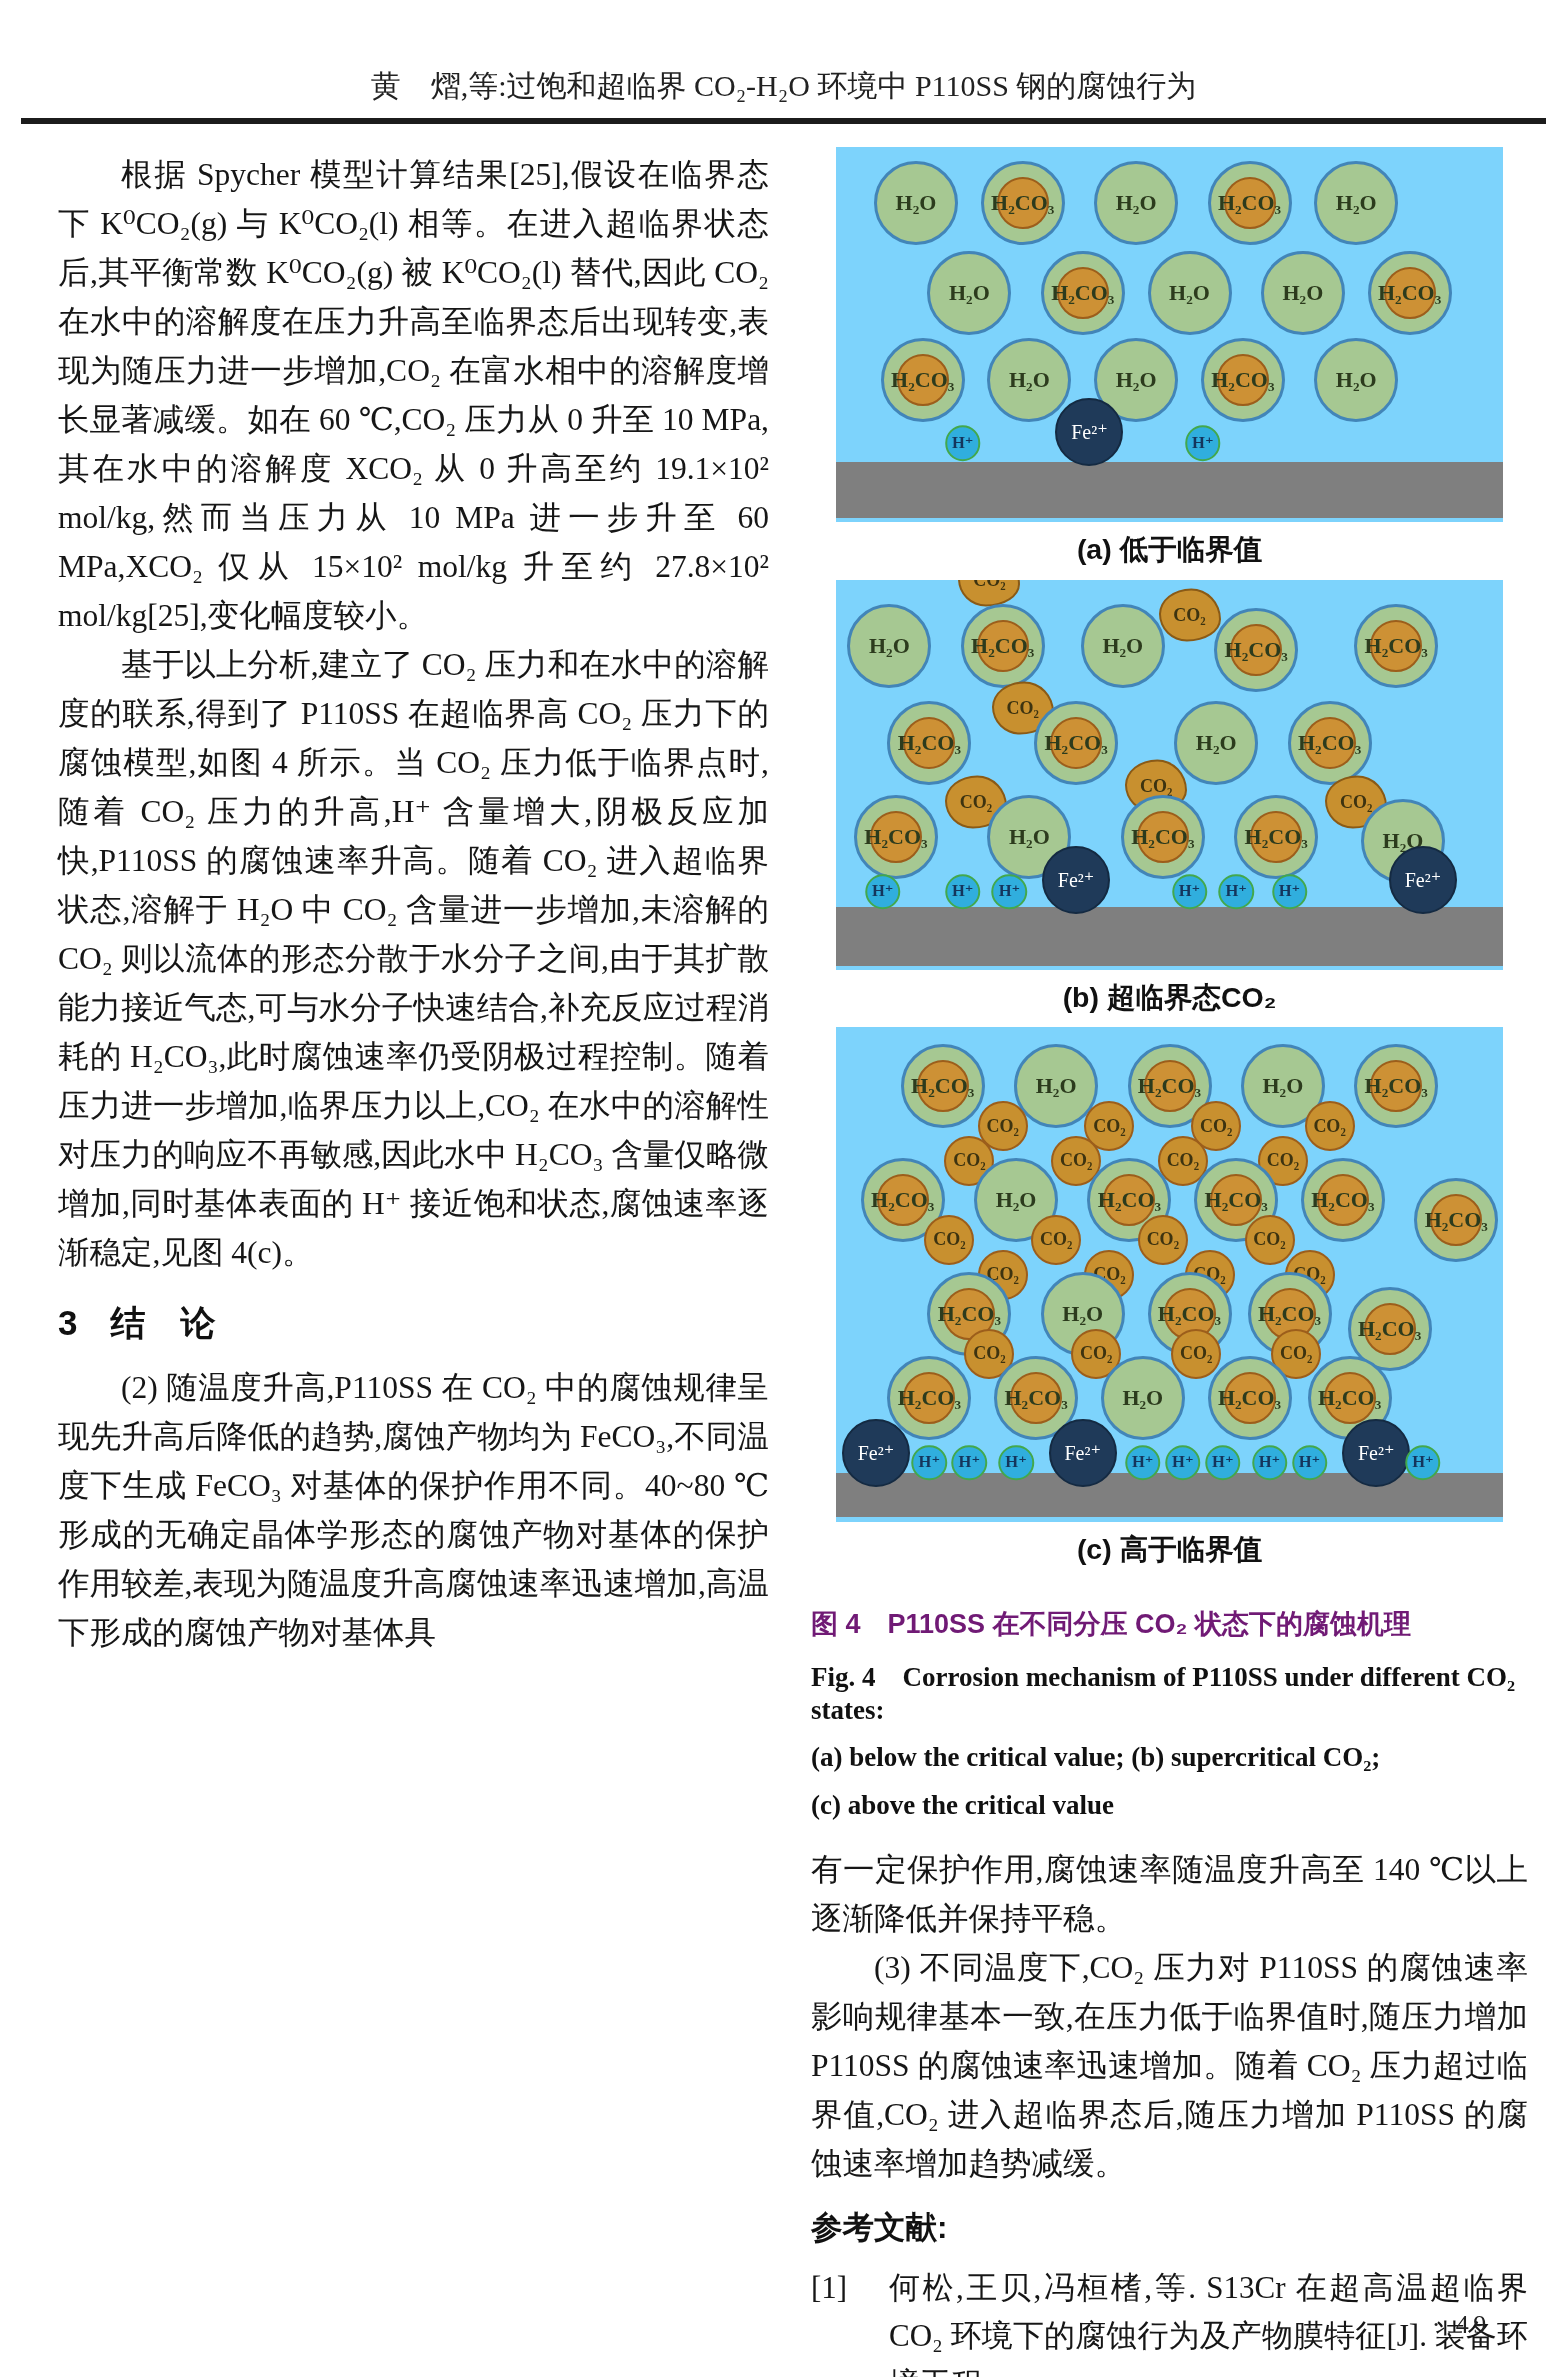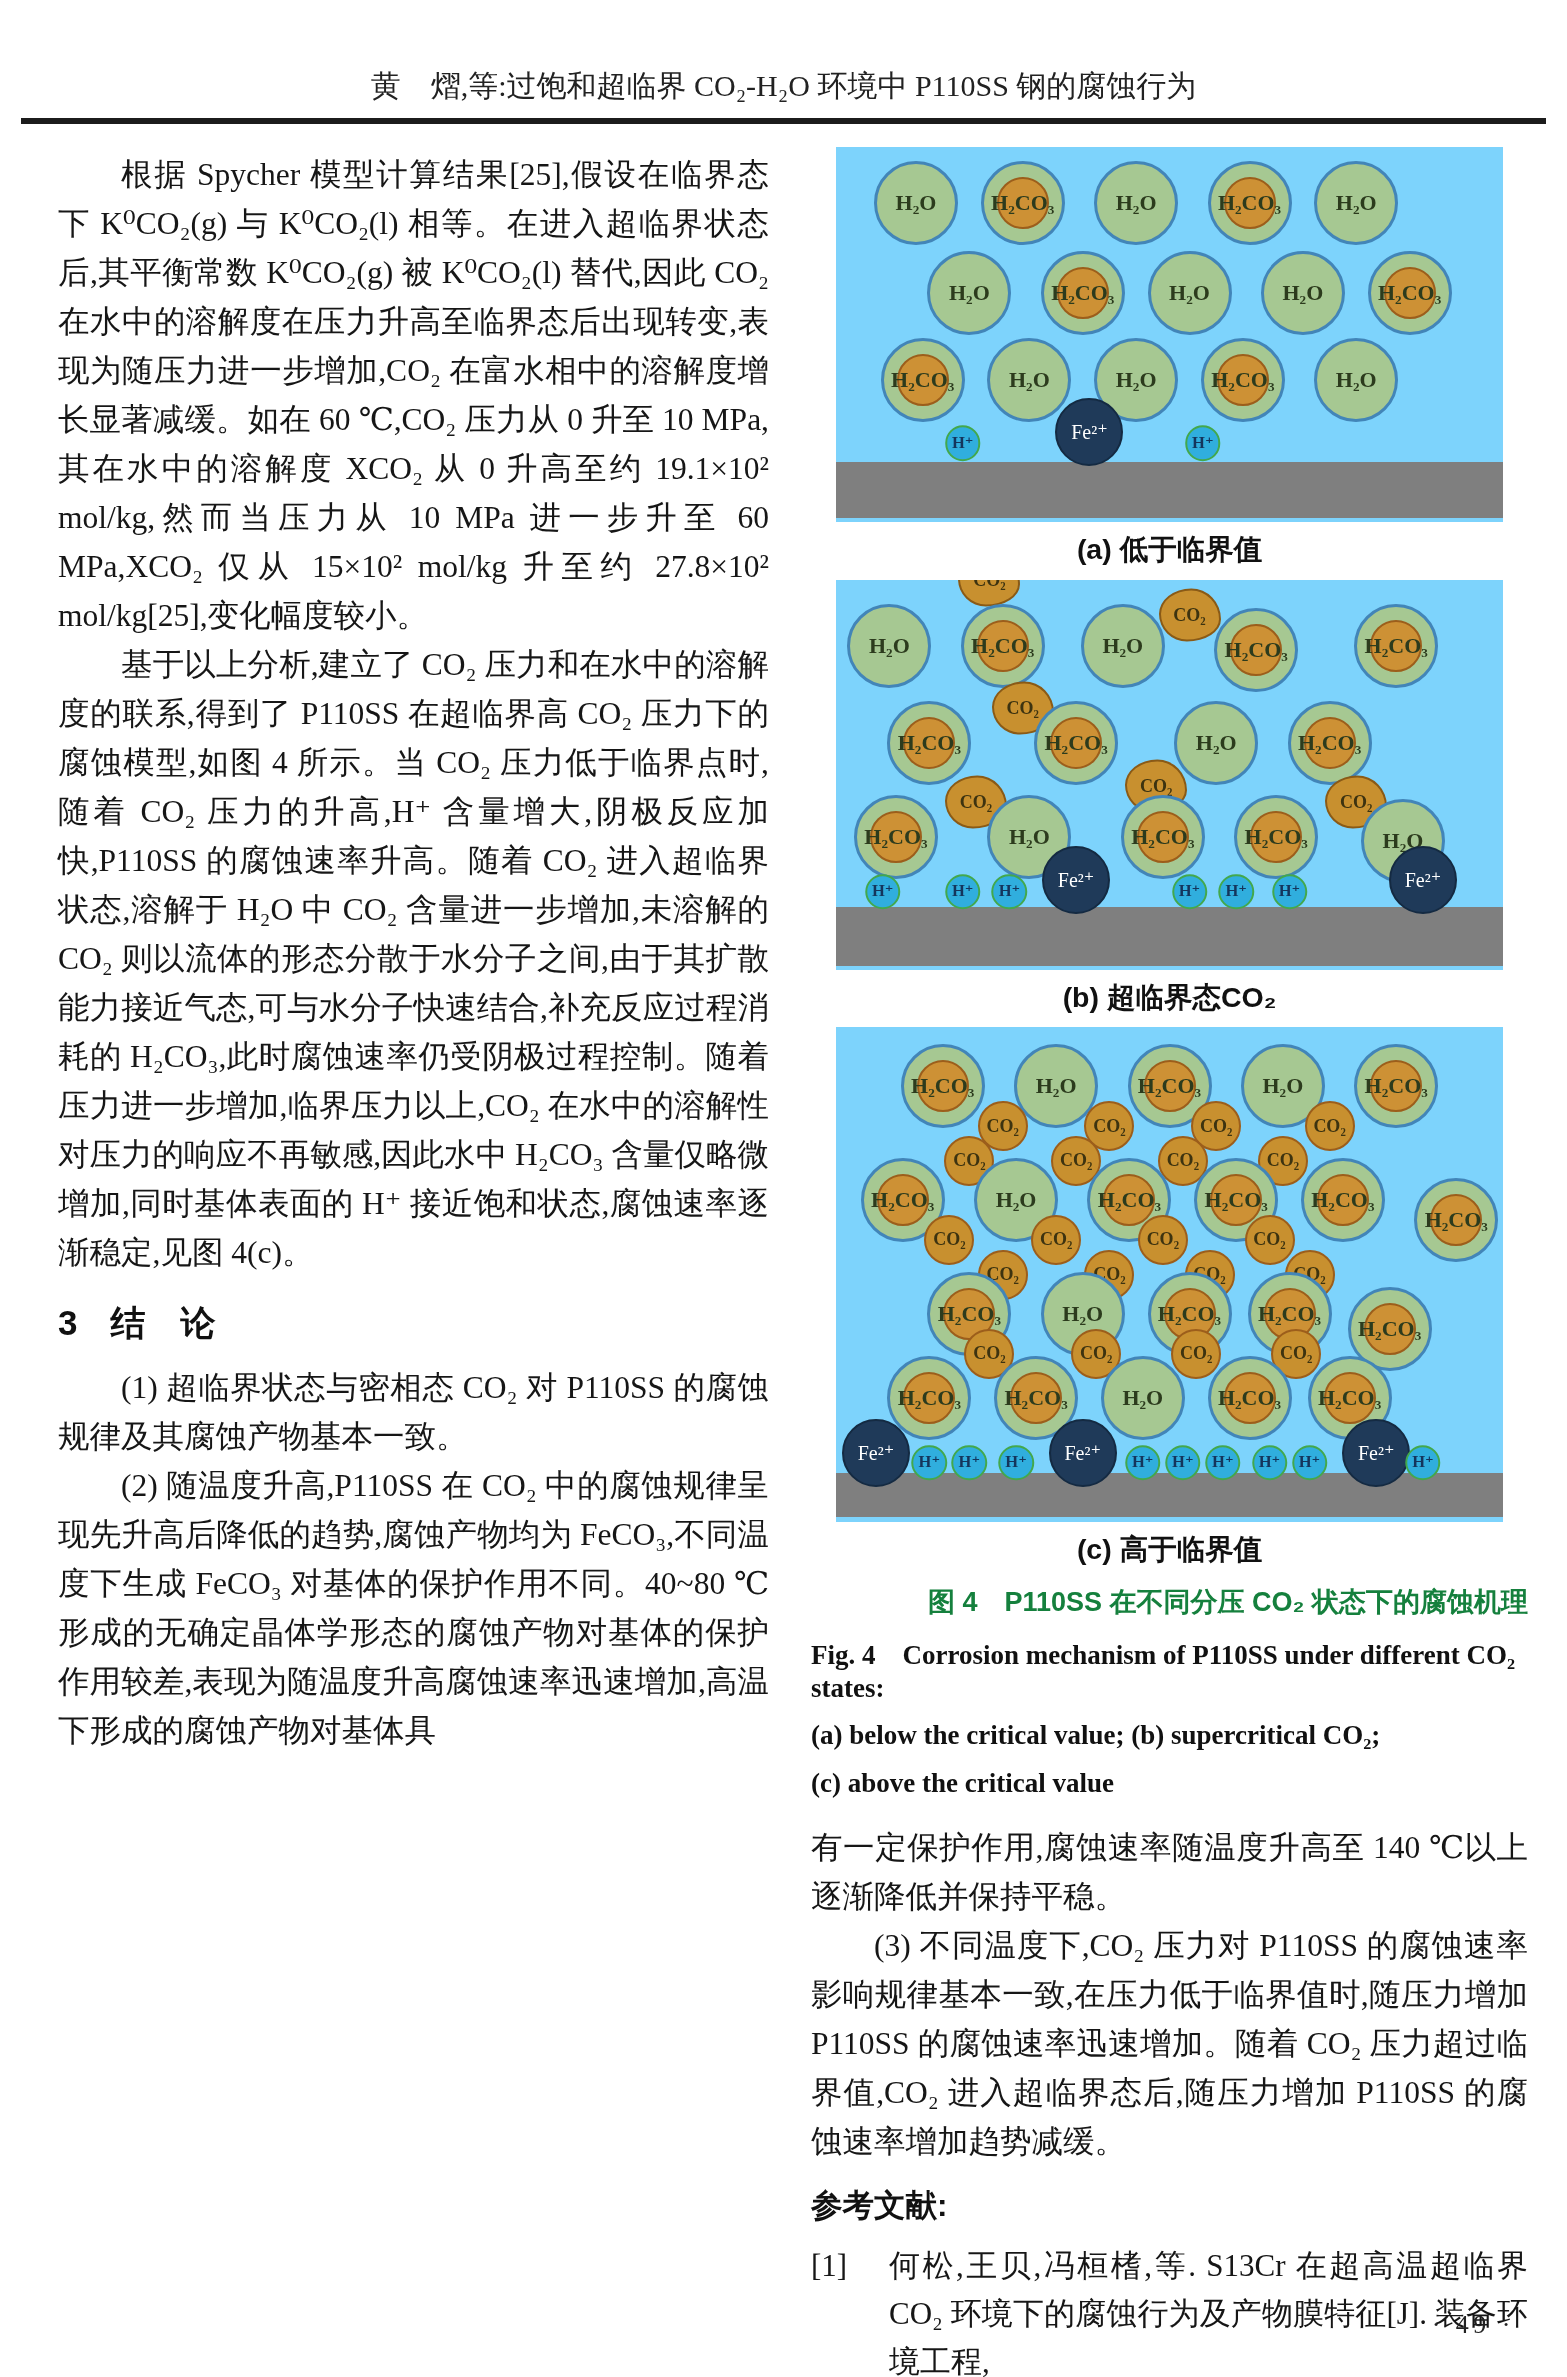--- a/index.html
+++ b/index.html
@@ -62,21 +62,21 @@
     font-size:22px;color:var(--label);
   }
   .co2c .lbl,.co2b .lbl{font-size:18px;color:#3d3310;}
   .h .lbl{font-size:16.5px;color:var(--h-text);}
   .fe .lbl{font-size:20px;color:var(--fe-text);font-weight:normal;}
   .pcap{
     margin-top:9px;text-align:center;font-size:28.5px;font-weight:bold;color:#111;
     font-family:"Liberation Sans","DejaVu Sans",sans-serif;
   }
   .fig-cap-cn{
-    margin-top:15px;text-align:right;font-size:27px;font-weight:bold;color:#15803d;
+    margin-top:37px;text-align:left;font-size:27px;font-weight:bold;color:#701a75;
     font-family:"Liberation Sans","DejaVu Sans",sans-serif;
   }
   .fig-cap-en{
     margin-top:16.5px;text-align:left;font-size:27px;font-weight:bold;color:#111;
     font-family:"Liberation Serif","DejaVu Serif",serif;
   }
   .rp-first{margin-top:24px;text-indent:0;}
   .refs-heading{
     margin:19.5px 0 15px 0;font-size:31.5px;font-weight:bold;color:#111;
     font-family:"Liberation Sans","DejaVu Sans",sans-serif;
@@ -94,21 +94,20 @@
 <div class="header-title">黄　熠,等:过饱和超临界 CO₂-H₂O 环境中 P110SS 钢的腐蚀行为</div>
 <div class="rule"></div>
 
 <div class="col-left">
   <p class="para">根据 Spycher 模型计算结果[25],假设在临界态下 K⁰CO₂(g) 与 K⁰CO₂(l) 相等。在进入超临界状态后,其平衡常数 K⁰CO₂(g) 被 K⁰CO₂(l) 替代,因此 CO₂ 在水中的溶解度在压力升高至临界态后出现转变,表现为随压力进一步增加,CO₂ 在富水相中的溶解度增长显著减缓。如在 60 ℃,CO₂ 压力从 0 升至 10 MPa,其在水中的溶解度 XCO₂ 从 0 升高至约 19.1×10² mol/kg,然而当压力从 10 MPa 进一步升至 60 MPa,XCO₂ 仅从 15×10² mol/kg 升至约 27.8×10² mol/kg[25],变化幅度较小。</p>
   <p class="para">基于以上分析,建立了 CO₂ 压力和在水中的溶解度的联系,得到了 P110SS 在超临界高 CO₂ 压力下的腐蚀模型,如图 4 所示。当 CO₂ 压力低于临界点时,随着 CO₂ 压力的升高,H⁺ 含量增大,阴极反应加快,P110SS 的腐蚀速率升高。随着 CO₂ 进入超临界状态,溶解于 H₂O 中 CO₂ 含量进一步增加,未溶解的 CO₂ 则以流体的形态分散于水分子之间,由于其扩散能力接近气态,可与水分子快速结合,补充反应过程消耗的 H₂CO₃,此时腐蚀速率仍受阴极过程控制。随着压力进一步增加,临界压力以上,CO₂ 在水中的溶解性对压力的响应不再敏感,因此水中 H₂CO₃ 含量仅略微增加,同时基体表面的 H⁺ 接近饱和状态,腐蚀速率逐渐稳定,见图 4(c)。</p>
   <div class="sec-head">
     <span>3</span>
     <span>结　论</span>
   </div>
-  <p class="para">(1) 超临界状态与密相态 CO₂ 对 P110SS 的腐蚀规律及其腐蚀产物基本一致。</p>
   <p class="para">(2) 随温度升高,P110SS 在 CO₂ 中的腐蚀规律呈现先升高后降低的趋势,腐蚀产物均为 FeCO₃,不同温度下生成 FeCO₃ 对基体的保护作用不同。40~80 ℃形成的无确定晶体学形态的腐蚀产物对基体的保护作用较差,表现为随温度升高腐蚀速率迅速增加,高温下形成的腐蚀产物对基体具</p>
 </div>
 
 <div class="col-right">
   <figure class="fig" style="margin:0 auto;">
     <div class="panel">
       <div class="scene" style="height: 375px;">
           <div class="bar" style="top: 84%;"></div>
           <div class="mol h2o" style="left: 12%; top: 15%;">
             <span class="lbl">H₂O</span>

